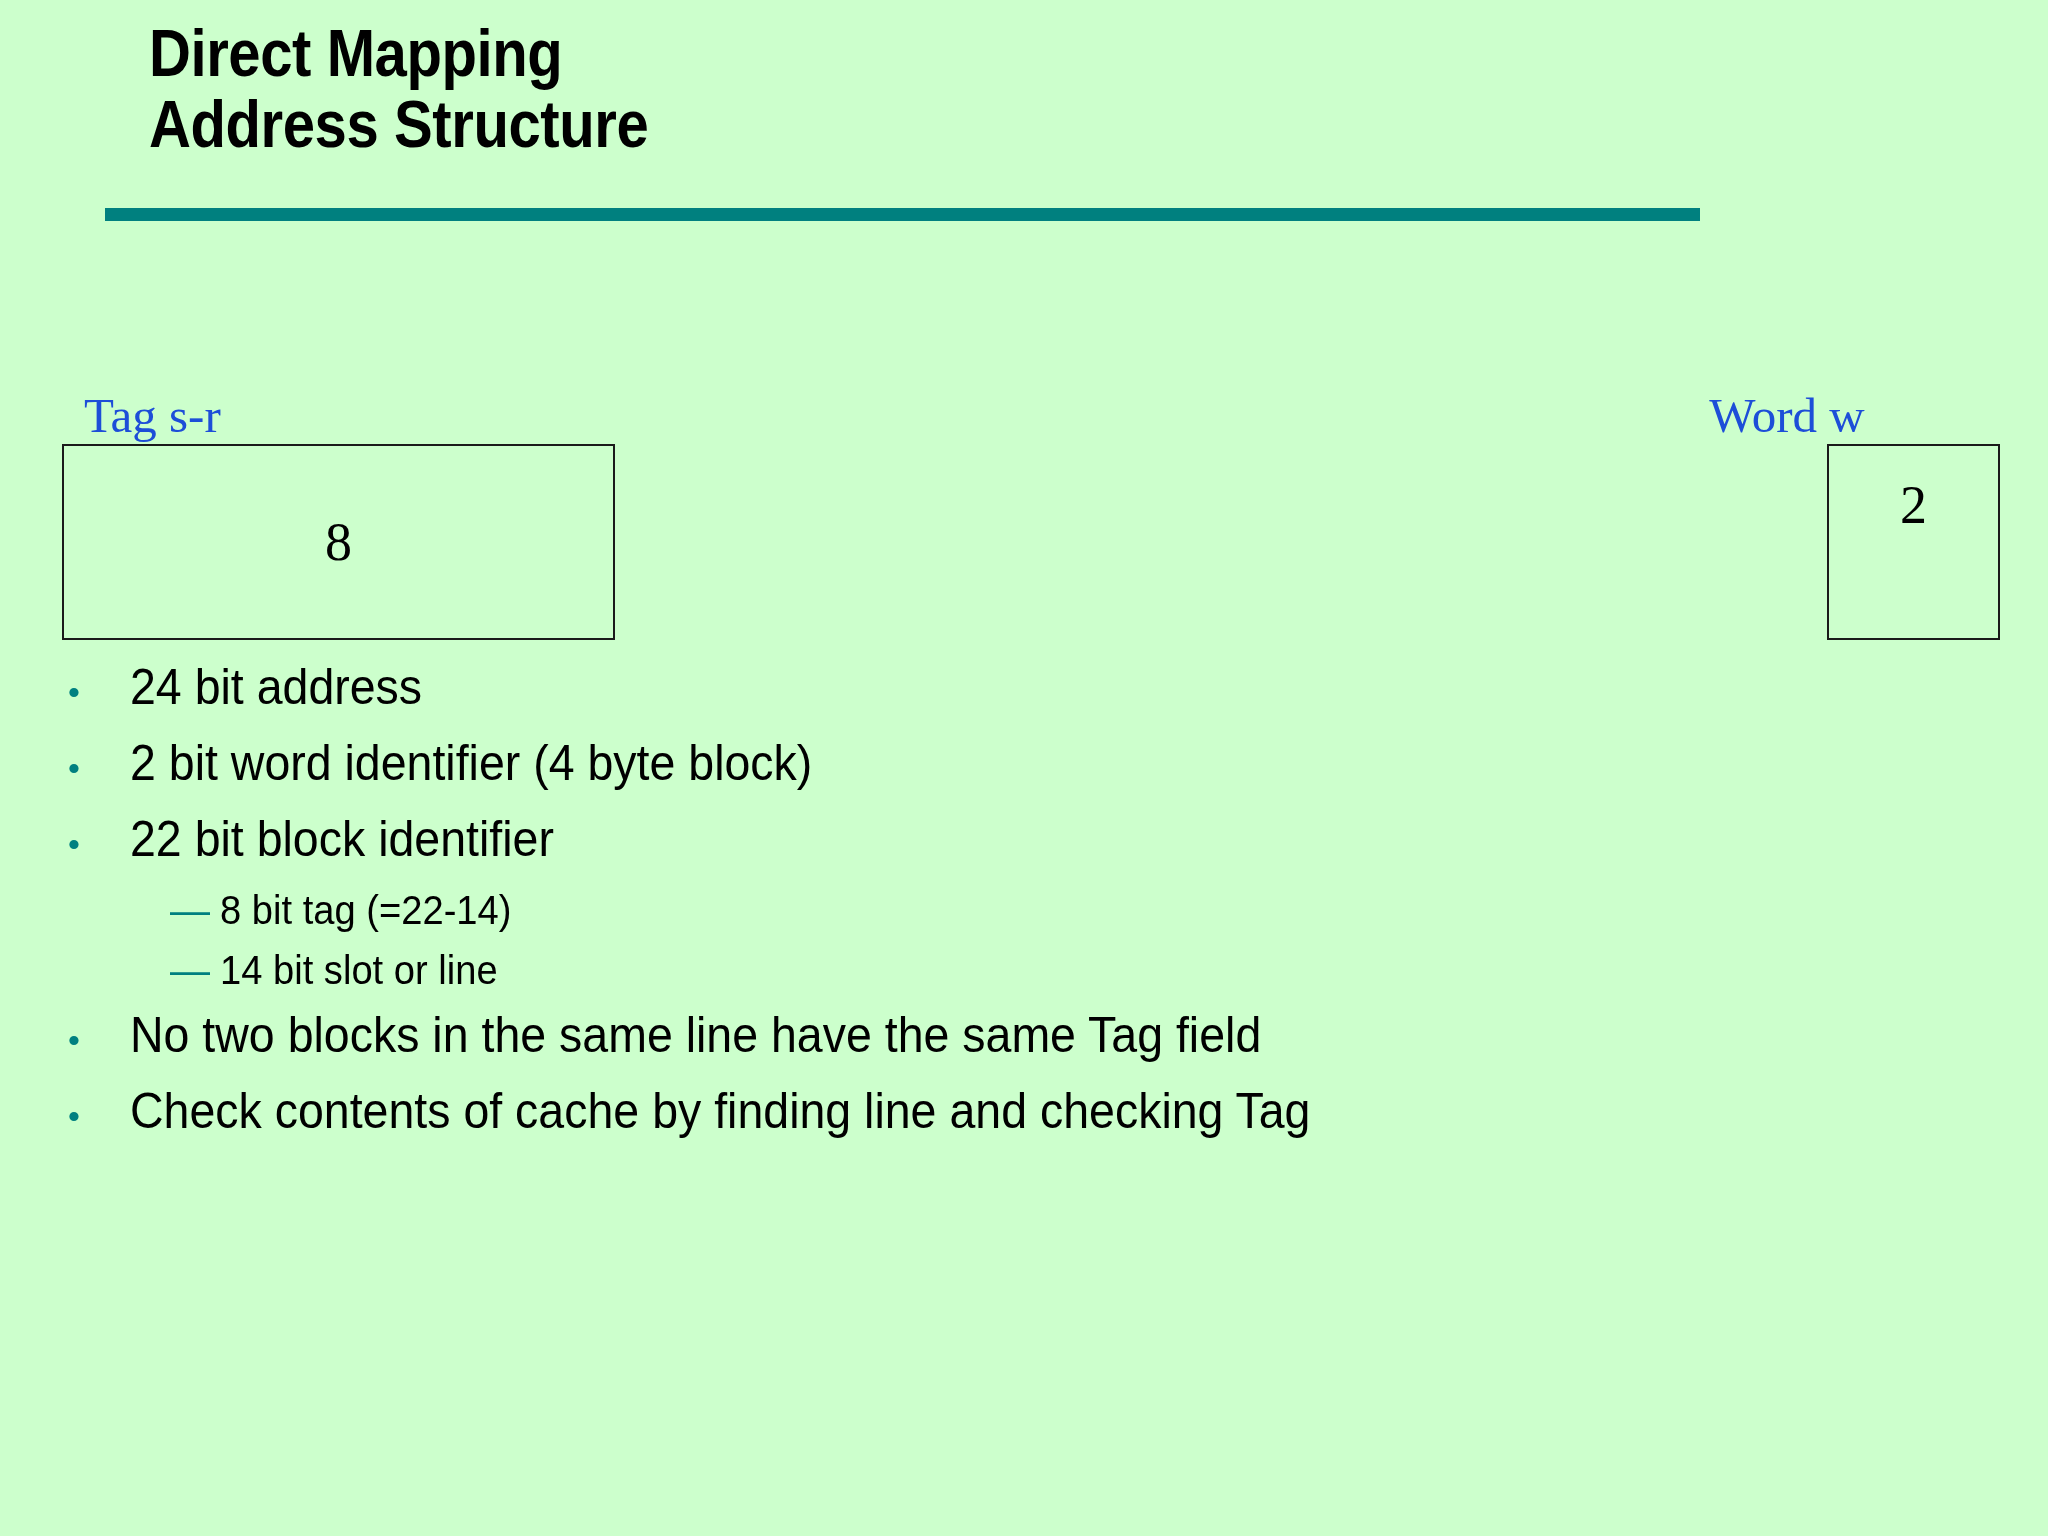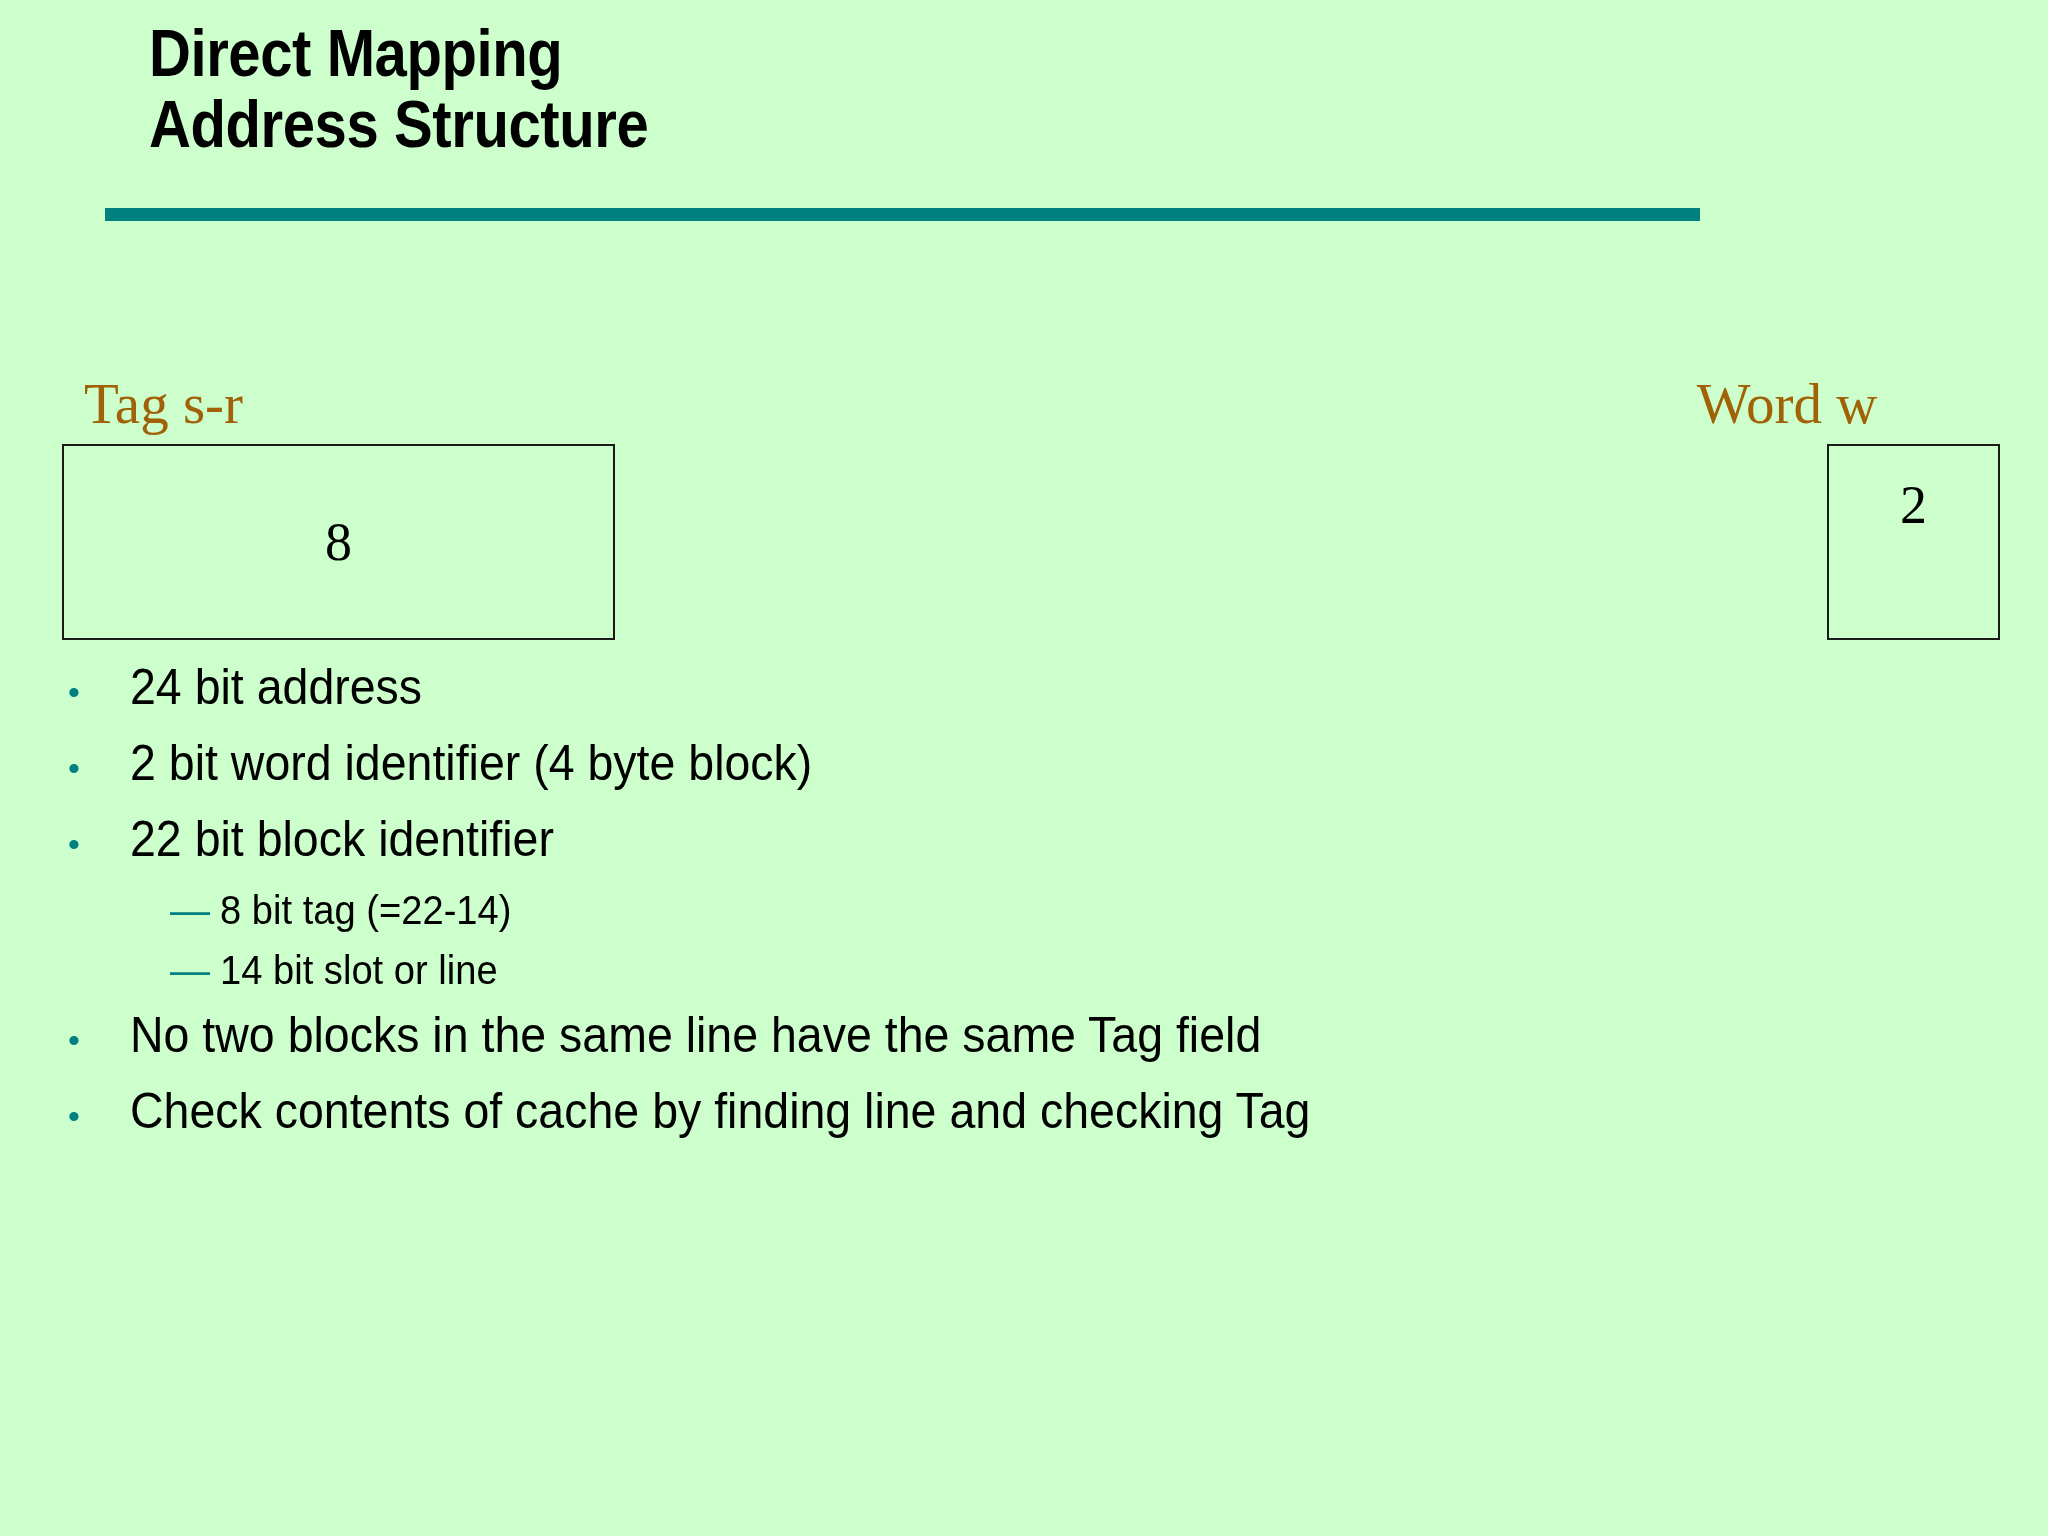--- a/index.html
+++ b/index.html
@@ -47,26 +47,26 @@
   #addr-table {
     position: absolute;
     left: 62px;
     top: 444px;
     width: 1938px;
     height: 196px;
   }
   .field-label {
     position: absolute;
     font-family: "Liberation Serif", serif;
-    font-size: 57px;
-    color: #a16207;
+    font-size: 49px;
+    color: #1d4ed8;
     white-space: nowrap;
     bottom: 196px;
     line-height: 1;
-    padding-bottom: 12px;
+    padding-bottom: 4px;
   }
   #label-tag   { left: 22px; }
   #label-line  { left: 560px; width: 1215px; text-align: center; }
   #label-word  { left: 1600px; width: 250px; text-align: center; }
 
   .field-box {
     position: absolute;
     top: 0;
     height: 196px;
     border: 2px solid #1a1a1a;

